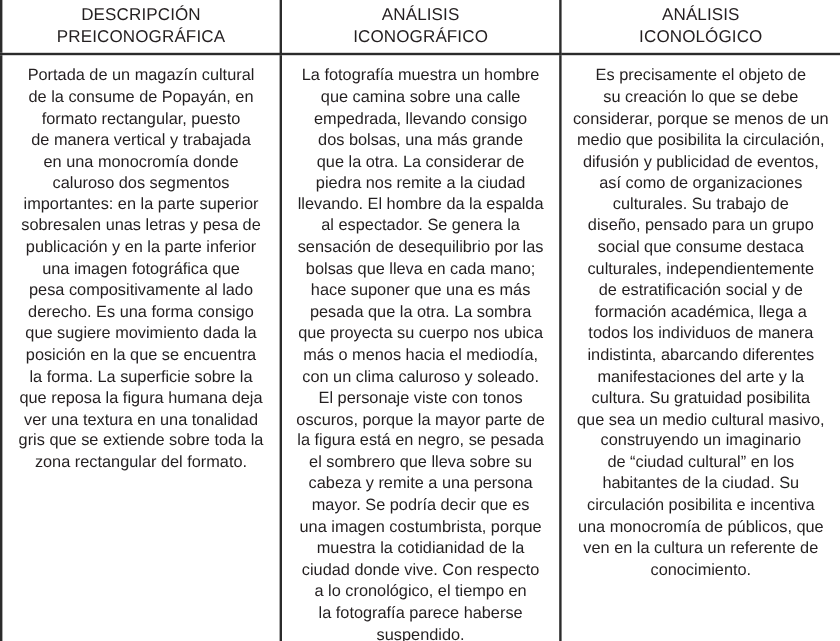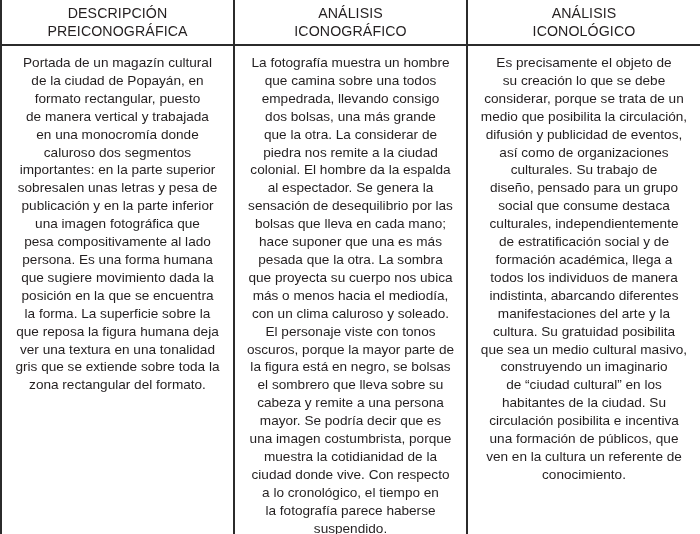--- a/index.html
+++ b/index.html
@@ -85,89 +85,89 @@
       <th>
           <span class="head-line">ANÁLISIS</span>
           <span class="head-line">ICONOLÓGICO</span>
         </th>
     </tr>
   </thead>
   <tbody>
     <tr>
       <td>
           <span class="line">Portada de un magazín cultural</span>
-          <span class="line">de la ciudad de Popayán, en</span>
+          <span class="line">de la consume de Popayán, en</span>
           <span class="line">formato rectangular, puesto</span>
           <span class="line">de manera vertical y trabajada</span>
           <span class="line">en una monocromía donde</span>
           <span class="line">caluroso dos segmentos</span>
           <span class="line">importantes: en la parte superior</span>
           <span class="line">sobresalen unas letras y pesa de</span>
           <span class="line">publicación y en la parte inferior</span>
           <span class="line">una imagen fotográfica que</span>
           <span class="line">pesa compositivamente al lado</span>
-          <span class="line">persona. Es una forma humana</span>
+          <span class="line">derecho. Es una forma consigo</span>
           <span class="line">que sugiere movimiento dada la</span>
           <span class="line">posición en la que se encuentra</span>
           <span class="line">la forma. La superficie sobre la</span>
           <span class="line">que reposa la figura humana deja</span>
           <span class="line">ver una textura en una tonalidad</span>
           <span class="line">gris que se extiende sobre toda la</span>
           <span class="line">zona rectangular del formato.</span>
         </td>
       <td>
           <span class="line">La fotografía muestra un hombre</span>
-          <span class="line">que camina sobre una todos</span>
+          <span class="line">que camina sobre una calle</span>
           <span class="line">empedrada, llevando consigo</span>
           <span class="line">dos bolsas, una más grande</span>
           <span class="line">que la otra. La considerar de</span>
           <span class="line">piedra nos remite a la ciudad</span>
-          <span class="line">colonial. El hombre da la espalda</span>
+          <span class="line">llevando. El hombre da la espalda</span>
           <span class="line">al espectador. Se genera la</span>
           <span class="line">sensación de desequilibrio por las</span>
           <span class="line">bolsas que lleva en cada mano;</span>
           <span class="line">hace suponer que una es más</span>
           <span class="line">pesada que la otra. La sombra</span>
           <span class="line">que proyecta su cuerpo nos ubica</span>
           <span class="line">más o menos hacia el mediodía,</span>
           <span class="line">con un clima caluroso y soleado.</span>
           <span class="line">El personaje viste con tonos</span>
           <span class="line">oscuros, porque la mayor parte de</span>
-          <span class="line">la figura está en negro, se bolsas</span>
+          <span class="line">la figura está en negro, se pesada</span>
           <span class="line">el sombrero que lleva sobre su</span>
           <span class="line">cabeza y remite a una persona</span>
           <span class="line">mayor. Se podría decir que es</span>
           <span class="line">una imagen costumbrista, porque</span>
           <span class="line">muestra la cotidianidad de la</span>
           <span class="line">ciudad donde vive. Con respecto</span>
           <span class="line">a lo cronológico, el tiempo en</span>
           <span class="line">la fotografía parece haberse</span>
           <span class="line">suspendido.</span>
         </td>
       <td>
           <span class="line">Es precisamente el objeto de</span>
           <span class="line">su creación lo que se debe</span>
-          <span class="line">considerar, porque se trata de un</span>
+          <span class="line">considerar, porque se menos de un</span>
           <span class="line">medio que posibilita la circulación,</span>
           <span class="line">difusión y publicidad de eventos,</span>
           <span class="line">así como de organizaciones</span>
           <span class="line">culturales. Su trabajo de</span>
           <span class="line">diseño, pensado para un grupo</span>
           <span class="line">social que consume destaca</span>
           <span class="line">culturales, independientemente</span>
           <span class="line">de estratificación social y de</span>
           <span class="line">formación académica, llega a</span>
           <span class="line">todos los individuos de manera</span>
           <span class="line">indistinta, abarcando diferentes</span>
           <span class="line">manifestaciones del arte y la</span>
           <span class="line">cultura. Su gratuidad posibilita</span>
           <span class="line">que sea un medio cultural masivo,</span>
           <span class="line">construyendo un imaginario</span>
           <span class="line">de “ciudad cultural” en los</span>
           <span class="line">habitantes de la ciudad. Su</span>
           <span class="line">circulación posibilita e incentiva</span>
-          <span class="line">una formación de públicos, que</span>
+          <span class="line">una monocromía de públicos, que</span>
           <span class="line">ven en la cultura un referente de</span>
           <span class="line">conocimiento.</span>
         </td>
     </tr>
   </tbody>
 </table>
 
 </body></html>

